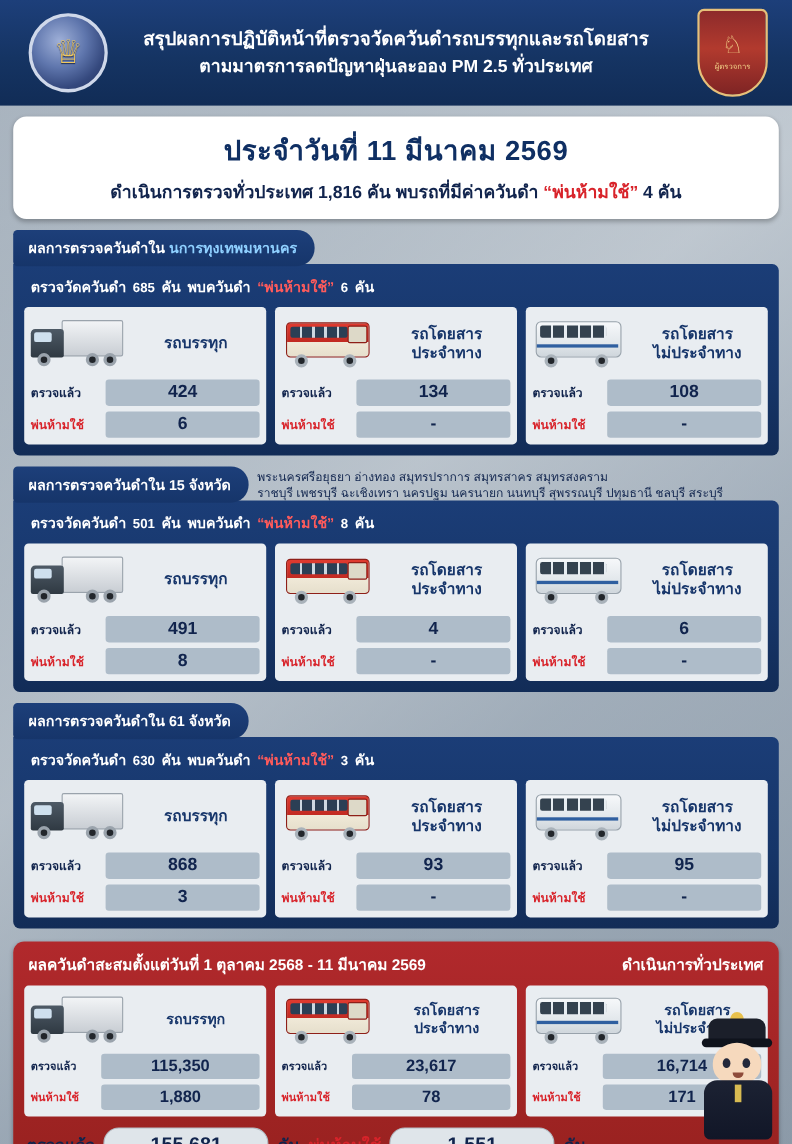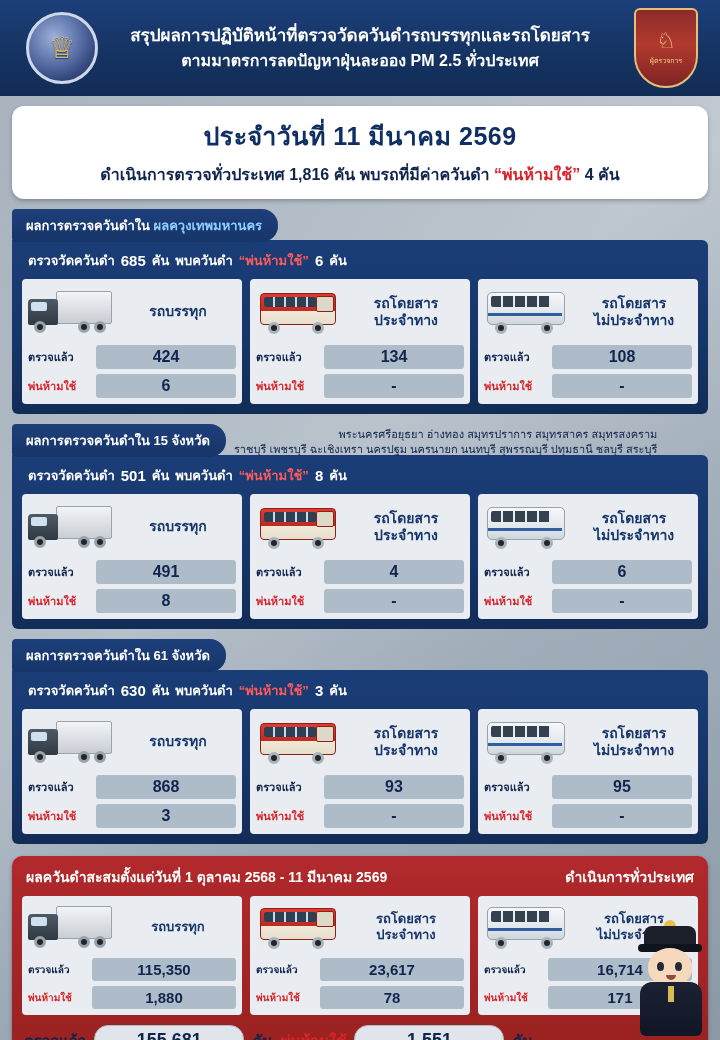--- a/index.html
+++ b/index.html
@@ -82,21 +82,21 @@
     border-radius:6px;
     margin-top:-2px;
     padding:8px 10px 10px 10px;
     color:#fff;
   }
   .sec-body.with-notch { border-radius:0 6px 6px 6px; }
   .summary-row {
     font-size:13px; font-weight:bold; color:#fff;
     display:flex; align-items:center; gap:6px; padding:2px 2px 8px 6px;
   }
-  .summary-row .big { font-size:15px; color:#ffffff; }
+  .summary-row .big { font-size:12px; color:#ffffff; }
   .summary-row .red { color:#ff5b5b; }
   .cards { display:flex; gap:8px; }
   .card {
     background:#e9edf1;
     border-radius:4px;
     flex:1;
     padding:6px;
     display:flex; flex-direction:column;
     min-height:118px;
   }
@@ -257,21 +257,21 @@
       <span class="red">“พ่นห้ามใช้”</span>
       <span class="num">4</span>
       <span>คัน</span>
     </div>
   </div>
 
   <div class="section">
     <div class="sec-head">
       <div class="sec-tab">
         <span>ผลการตรวจควันดำใน</span>
-        <span class="hl">ผลควุงเทพมหานคร</span>
+        <span class="hl">นการทุงเทพมหานคร</span>
       </div>
     </div>
     <div class="sec-body with-notch">
       <div class="summary-row">
         <span>ตรวจวัดควันดำ</span>
         <span class="big">685</span>
         <span>คัน</span>
         <span>พบควันดำ</span>
         <span class="red">“พ่นห้ามใช้”</span>
         <span class="big">6</span>
@@ -353,21 +353,21 @@
 
       </div>
     </div>
   </div>
 
   <div class="section">
     <div class="sec-head">
       <div class="sec-tab">
         <span>ผลการตรวจควันดำใน 15 จังหวัด</span>
       </div>
-      <div class="sec-prov" style="white-space: pre-line; text-align: right;">พระนครศรีอยุธยา อ่างทอง สมุทรปราการ สมุทรสาคร สมุทรสงคราม
+      <div class="sec-prov" style="white-space: pre-line;">พระนครศรีอยุธยา อ่างทอง สมุทรปราการ สมุทรสาคร สมุทรสงคราม
 ราชบุรี เพชรบุรี ฉะเชิงเทรา นครปฐม นครนายก นนทบุรี สุพรรณบุรี ปทุมธานี ชลบุรี สระบุรี</div>
     </div>
     <div class="sec-body with-notch">
       <div class="summary-row">
         <span>ตรวจวัดควันดำ</span>
         <span class="big">501</span>
         <span>คัน</span>
         <span>พบควันดำ</span>
         <span class="red">“พ่นห้ามใช้”</span>
         <span class="big">8</span>

